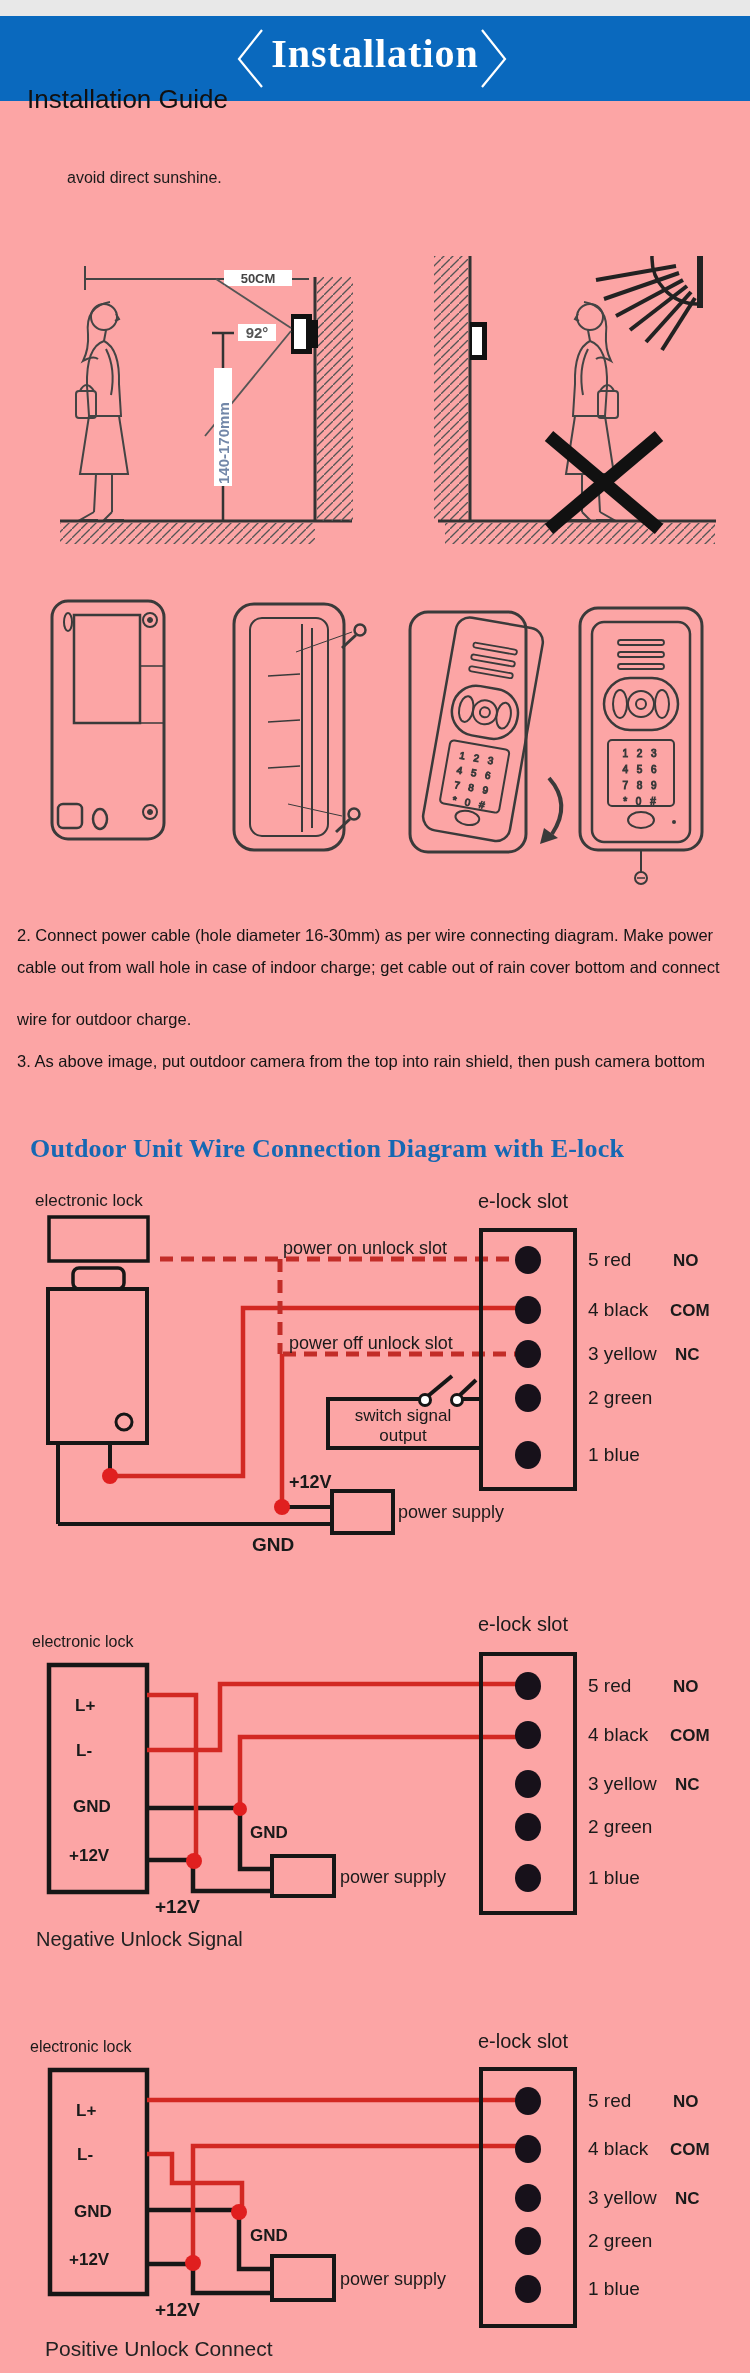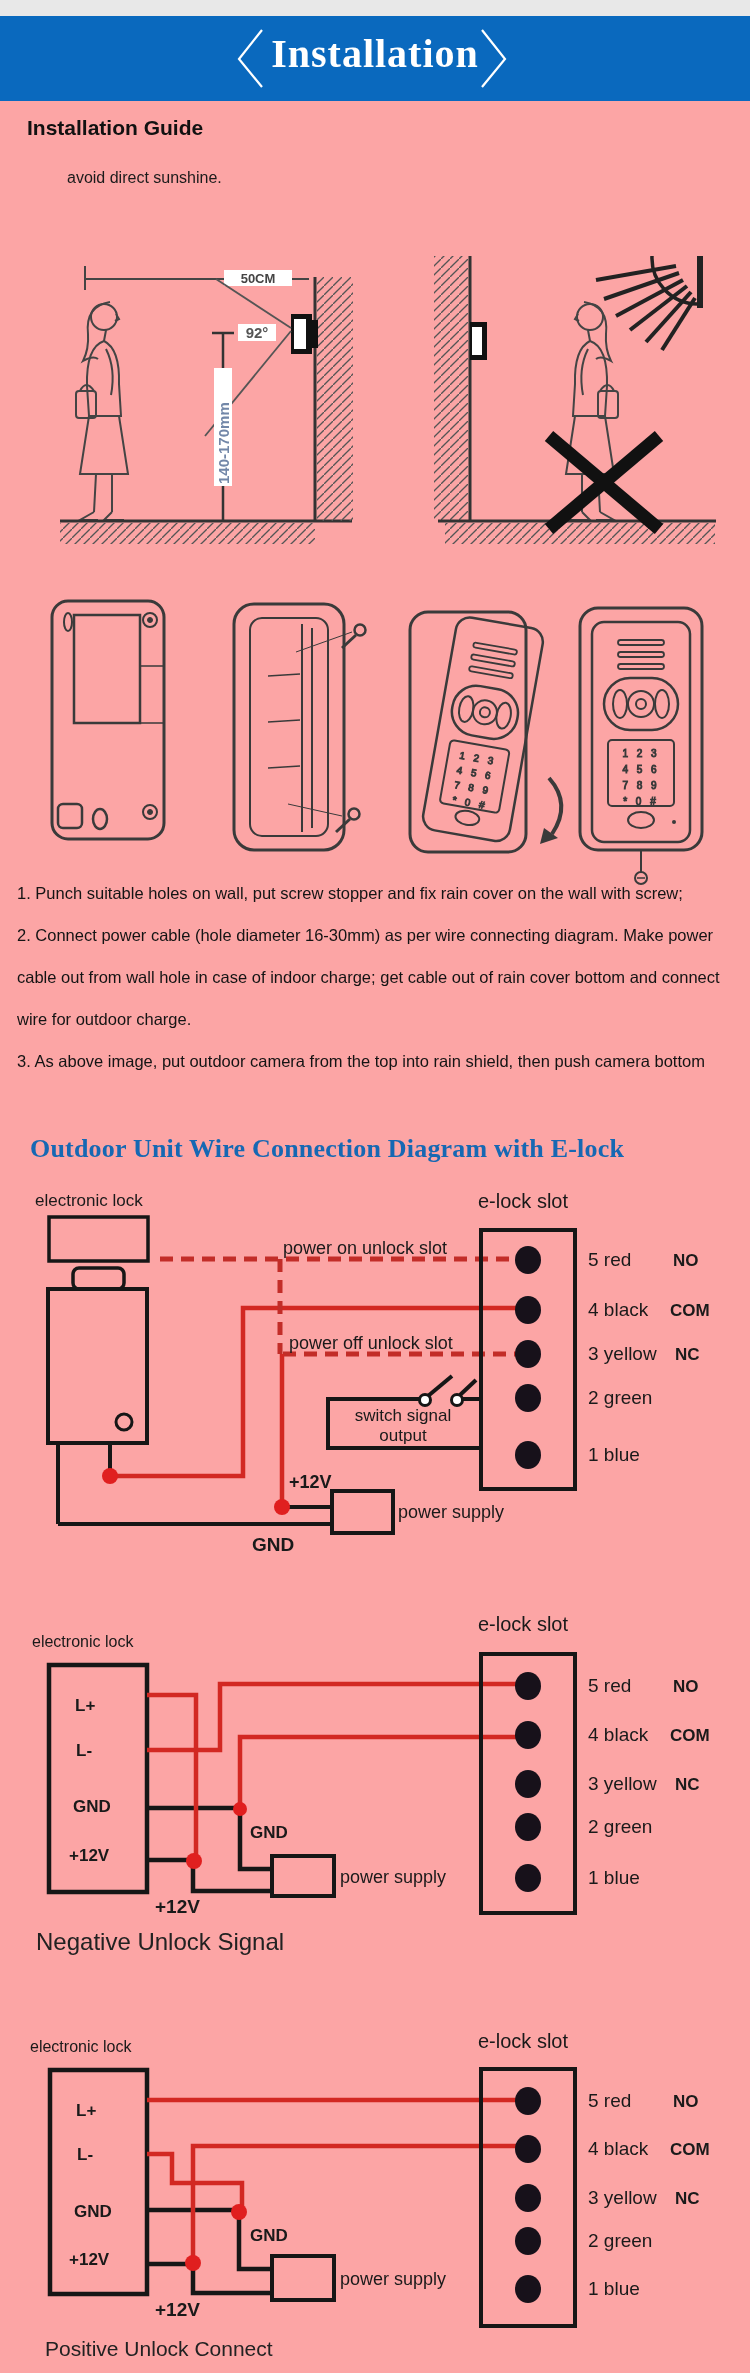--- a/index.html
+++ b/index.html
@@ -4,27 +4,27 @@
 <style>
   html,body{margin:0;padding:0;background:#e8e8e8;}
   .page{position:relative;width:750px;height:2373px;background:#fca5a5;
         font-family:"Liberation Sans",sans-serif;color:#1c1c1c;overflow:hidden;margin:16px auto;}
   .abs{position:absolute;}
   
   .banner{left:0;top:0;width:750px;height:85px;background:#0a69be;}
   .banner-title{left:0;top:14px;width:750px;text-align:center;color:#ffffff;
       font-family:"Liberation Serif",serif;font-weight:bold;font-size:40px;letter-spacing:1px;}
   
-  .guide-heading{left:27px;top:100px;font-size:21px;font-weight:bold;color:#111;}
+  .guide-heading{left:27px;top:68px;font-size:26px;font-weight:normal;color:#111;}
   .intro{left:67px;font-size:16px;color:#1b1b1b;}
   .steps{left:17px;width:720px;font-size:16.5px;color:#141414;}
   .step-line{position:absolute;left:0;width:720px;white-space:nowrap;}
   .wire-heading{left:30px;top:1118px;width:700px;font-family:"Liberation Serif",serif;
       font-weight:bold;font-size:26px;color:#1668b3;letter-spacing:.2px;}
-  .caption{font-size:24px;color:#222;}
+  .caption{font-size:20px;color:#222;}
   svg text{font-family:"Liberation Sans",sans-serif;fill:#1a1a1a;}
   .lbl17{font-size:17px;}
   .lbl16{font-size:16px;}
   .lbl18{font-size:18px;}
   .lbl19{font-size:19px;}
   .lbl20{font-size:20px;}
   .bold{font-weight:bold;}
   .role{font-size:17px;font-weight:bold;}
   .kp{font-size:10px;letter-spacing:3px;fill:#333;}
   .dim{font-size:13px;font-weight:bold;fill:#444;}
@@ -196,23 +196,22 @@
         <ellipse cx="641" cy="804" rx="13" ry="8" stroke-width="2"></ellipse>
         <circle cx="674" cy="806" r="2" fill="#3a3a3a" stroke="none"></circle>
         <line x1="641" y1="834" x2="641" y2="856" stroke-width="2"></line>
         <circle cx="641" cy="862" r="6" stroke-width="2"></circle>
         <line x1="637" y1="862" x2="645" y2="862" stroke-width="1.5"></line>
       </g>
     </g>
   </svg>
 
   <div class="abs steps" style="top:868px;height:240px">
-    <div class="step-line" style="top:0">1. Punch suitable holes on wall, put screw stopper and fix rain cover on the wall with screw;</div>
     <div class="step-line" style="top:42px">2. Connect power cable (hole diameter 16-30mm) as per wire connecting diagram. Make power</div>
-    <div class="step-line" style="top:84px">cable out from wall hole in case of indoor charge; get cable out of rain cover bottom and connect</div>
+    <div class="step-line" style="top:74px">cable out from wall hole in case of indoor charge; get cable out of rain cover bottom and connect</div>
     <div class="step-line" style="top:126px">wire for outdoor charge.</div>
     <div class="step-line" style="top:168px">3. As above image, put outdoor camera from the top into rain shield, then push camera bottom</div>
   </div>
 
   <div class="abs wire-heading">Outdoor Unit Wire Connection Diagram with E-lock</div>
 
   <svg class="abs" style="left:0;top:1165px" width="750" height="385" viewBox="0 1165 750 385">
     <text x="35" y="1190" class="lbl17">electronic lock</text>
     <text x="478" y="1192" class="lbl20">e-lock slot</text>
 

